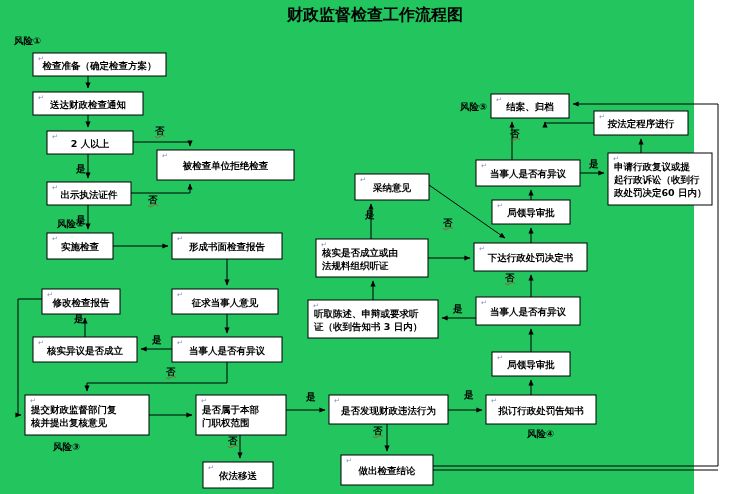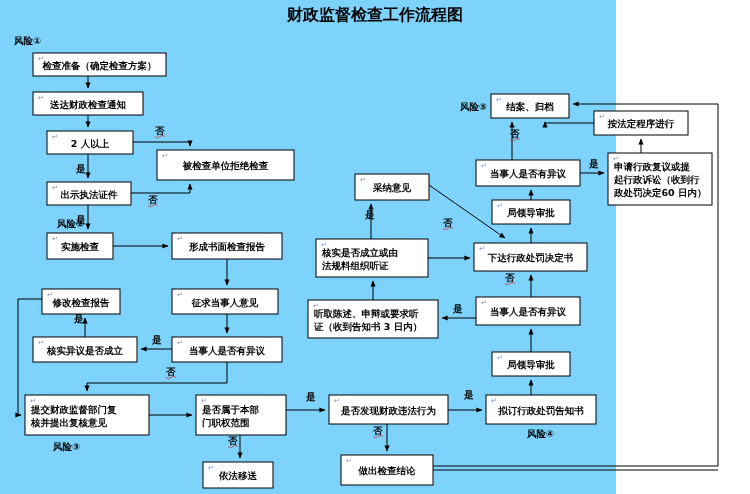--- a/index.html
+++ b/index.html
@@ -1,18 +1,18 @@
 <!DOCTYPE html>
 <html><head>
 <meta charset="utf-8">
 <style>
   html,body{margin:0;padding:0;background:#ffffff;}
   body{width:750px;height:494px;overflow:hidden;
        font-family:"DejaVu Sans","Liberation Sans",sans-serif;}
-  #root{position:relative;width:616px;height:494px;background:#7dd3fc;}
+  #root{position:relative;width:694px;height:494px;background:#22c55e;}
   svg{position:absolute;left:0;top:0;width:750px;height:494px;}
   .bx{fill:#ffffff;stroke:#000000;stroke-width:1;}
   .ln{stroke:#000000;stroke-width:1;fill:none;}
   .ttl{font-size:16px;font-weight:bold;fill:#000;
        font-family:"DejaVu Serif","Liberation Serif",serif;}
   .bt{font-size:9.5px;font-weight:bold;fill:#000;
       font-family:"DejaVu Sans","Liberation Sans",sans-serif;}
   .yn{font-size:9.5px;font-weight:bold;fill:#000;}
   .rk{font-size:9.5px;font-weight:bold;fill:#000;}
   .cr{font-size:7px;fill:#7b8fb5;}

